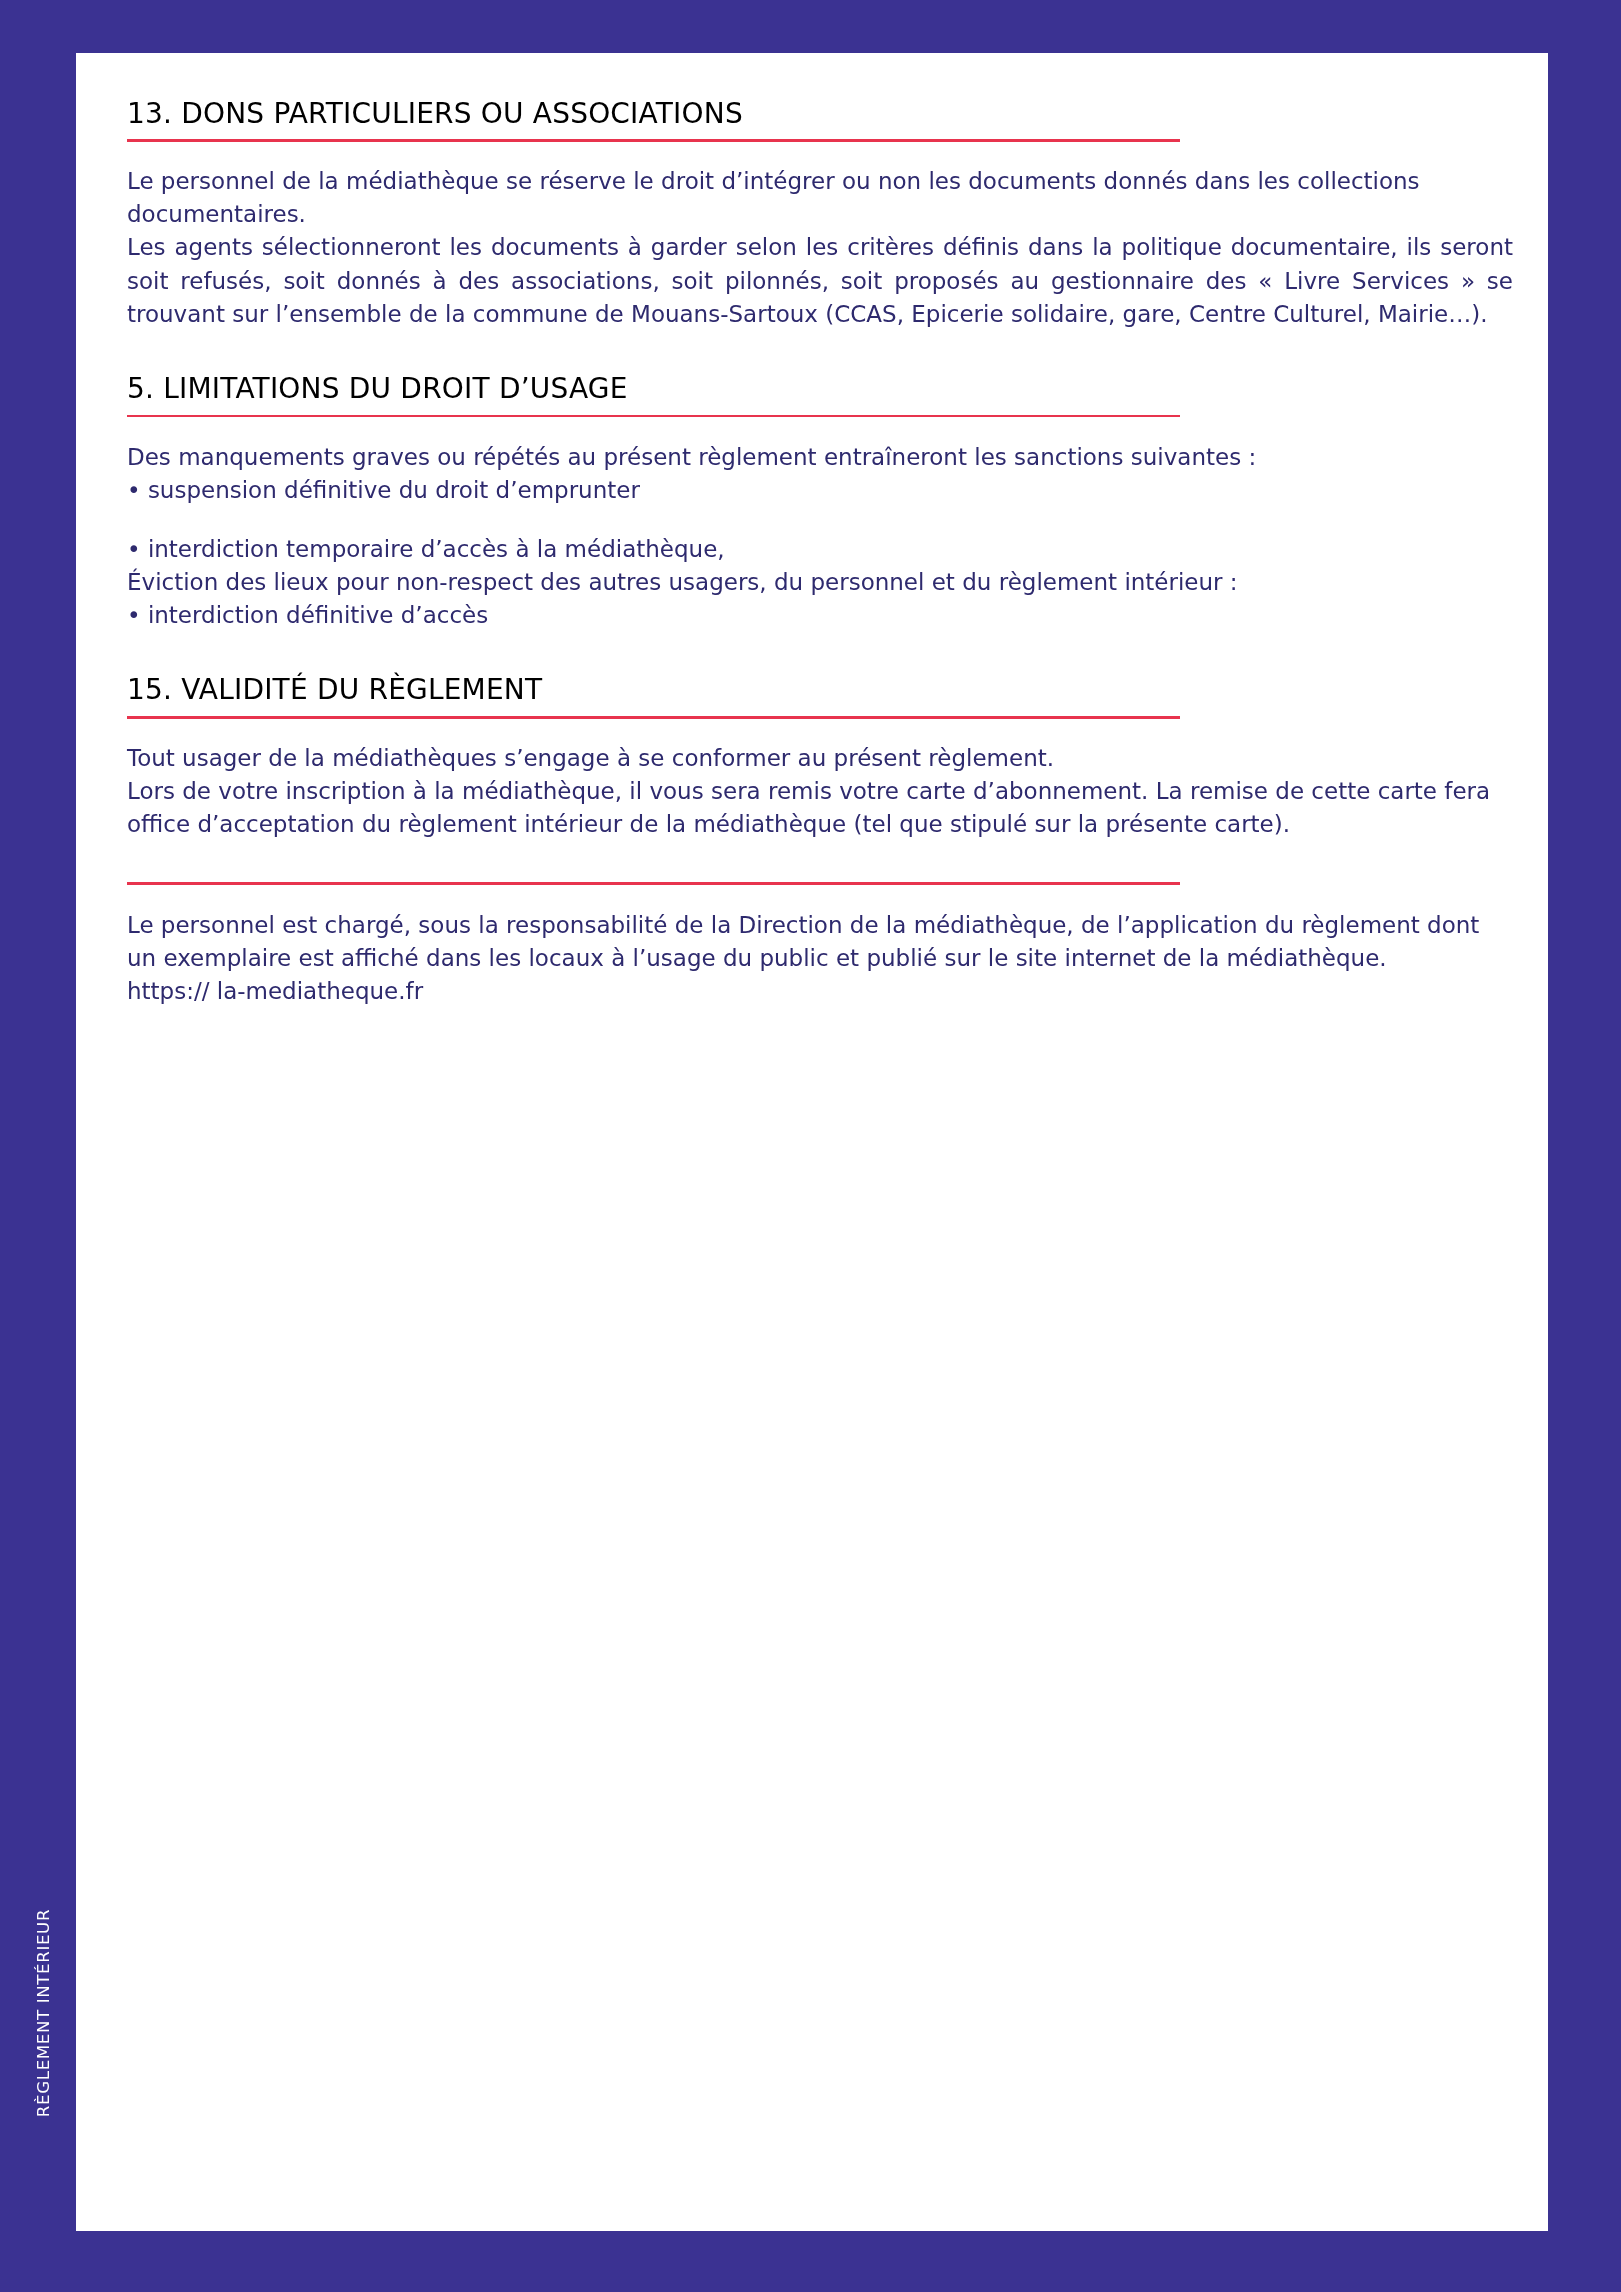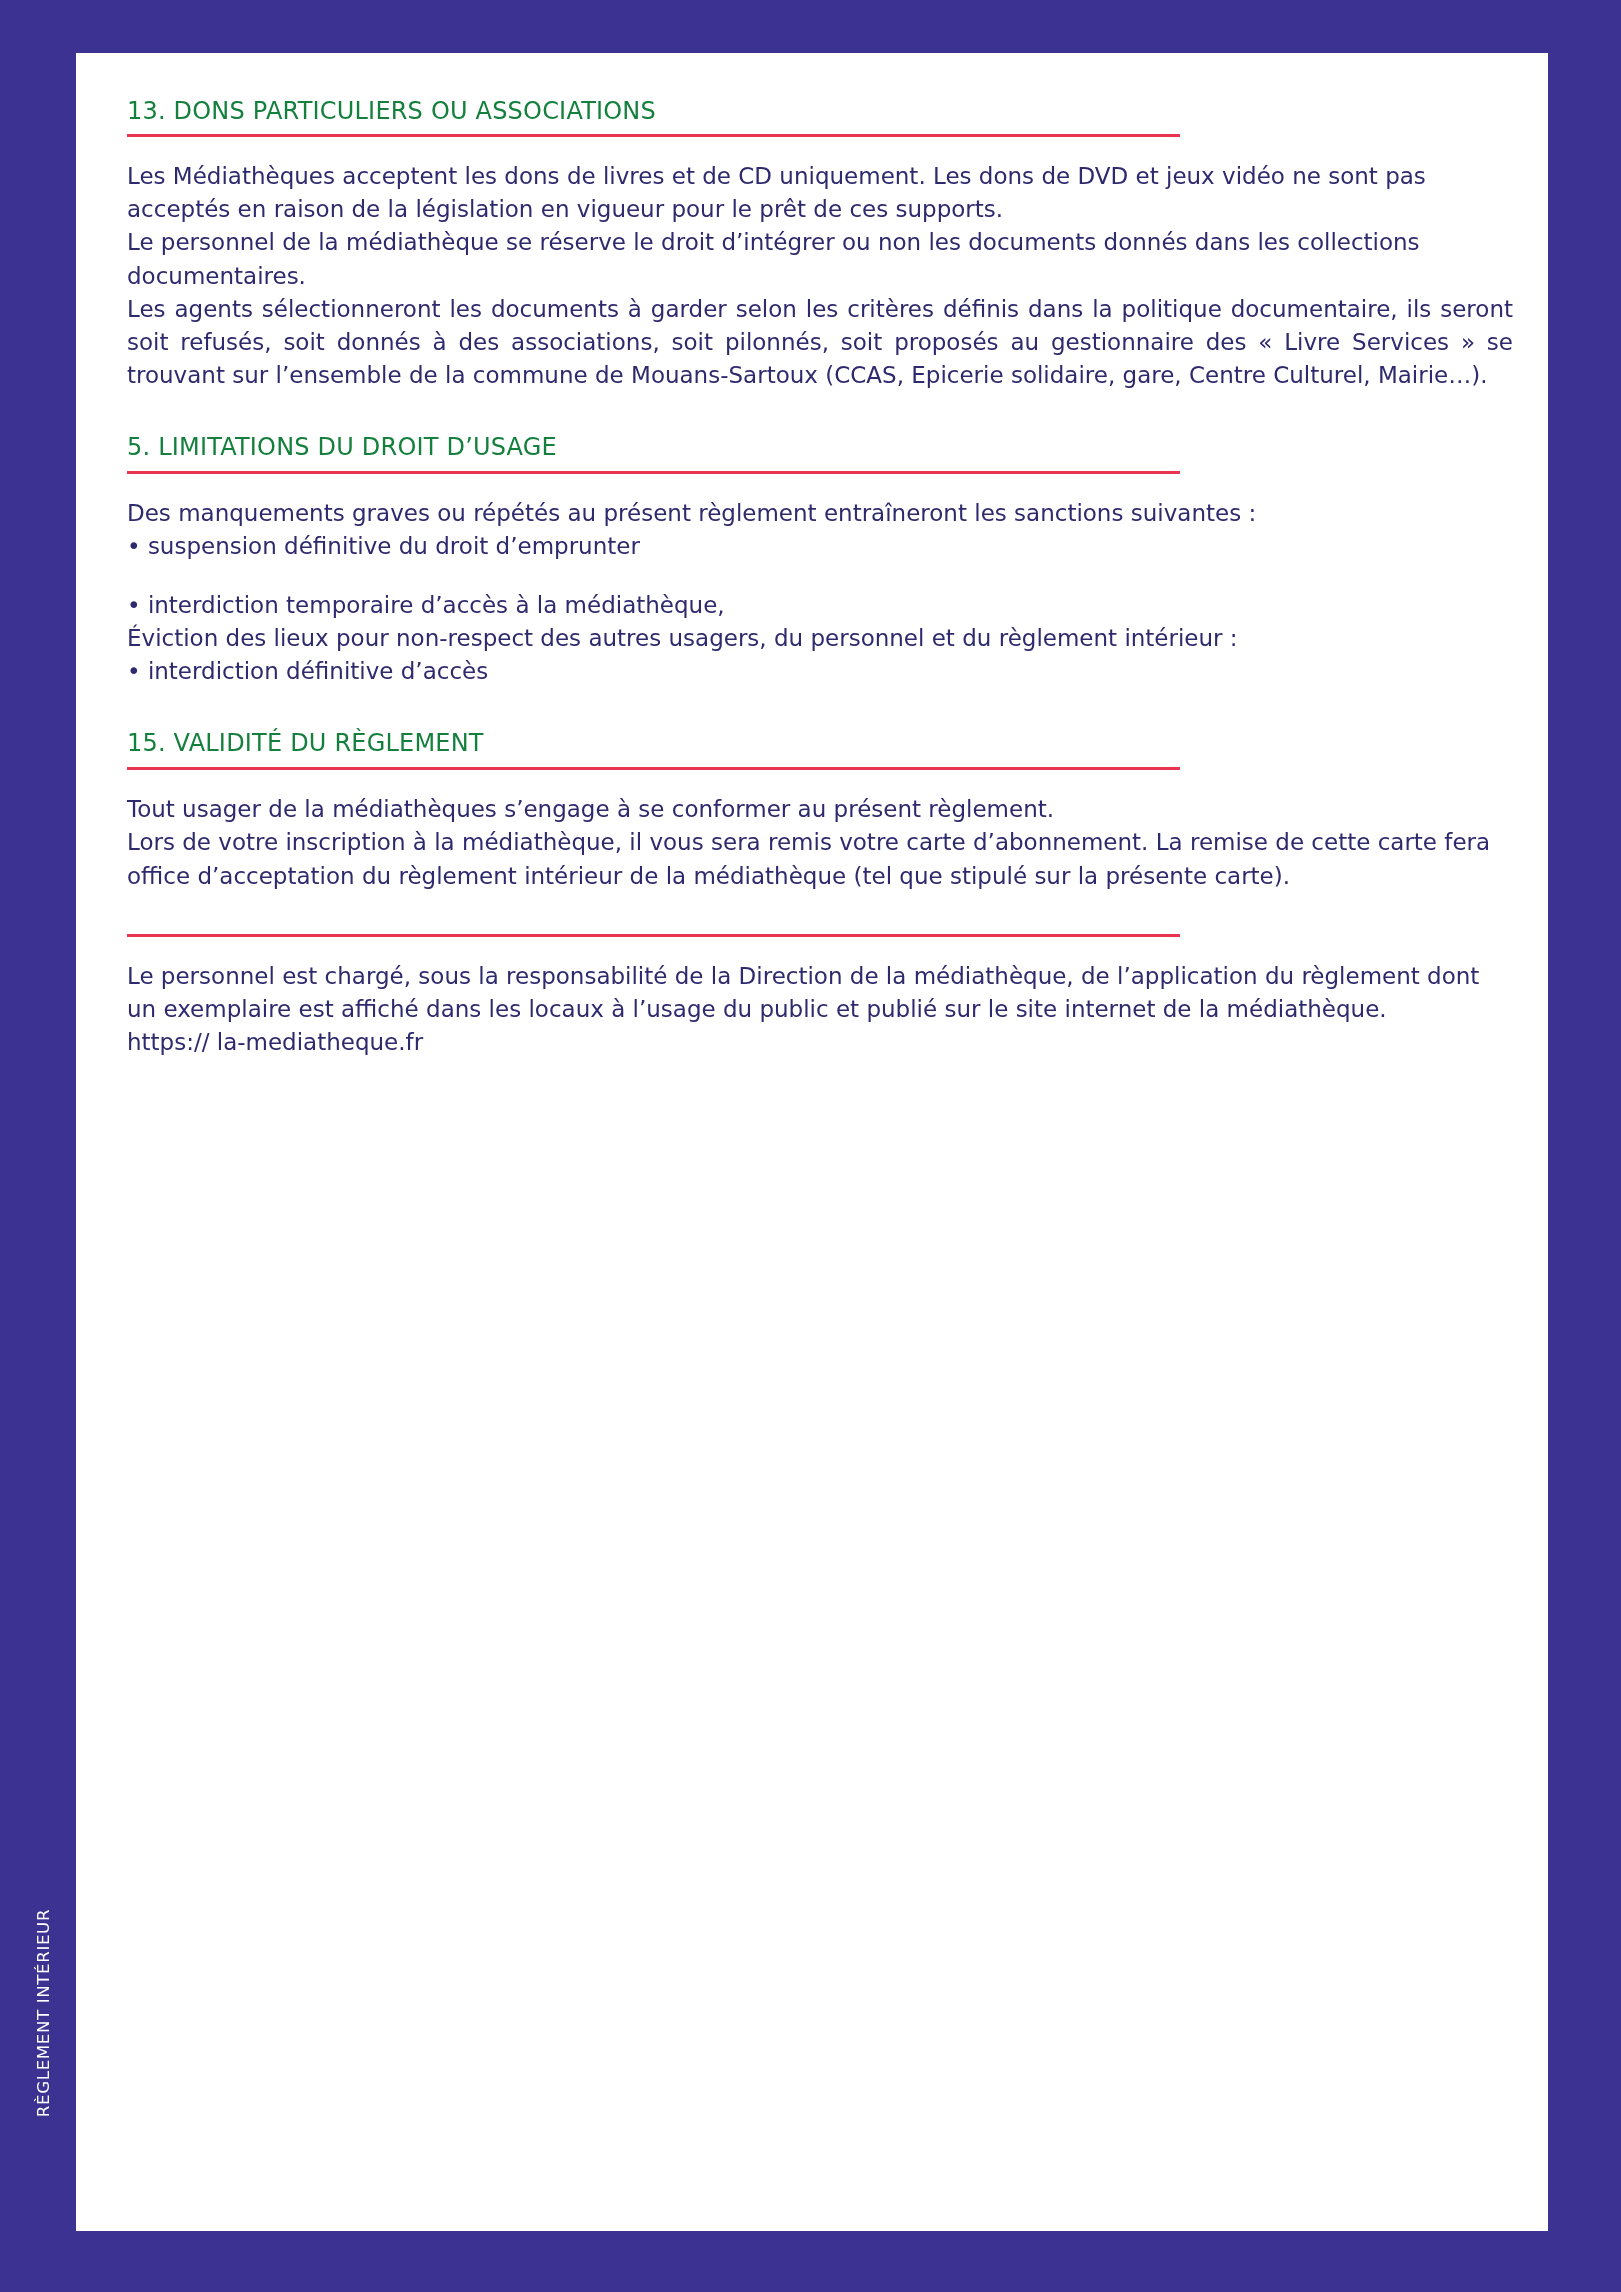--- a/index.html
+++ b/index.html
@@ -43,22 +43,22 @@
     display: block;
     transform: rotate(-90deg);
     transform-origin: center center;
     color: #ffffff;
     font-size: 16.7px;
     letter-spacing: 0.6px;
     text-align: center;
     font-family: "DejaVu Sans", sans-serif;
   }
   h2.section-title {
-    color: #15803d;
-    font-size: 24px;
+    color: #000000;
+    font-size: 28px;
     font-weight: normal;
     letter-spacing: 0.2px;
     margin: 0;
     padding: 0 0 9.8px 0;
     font-family: "DejaVu Sans", sans-serif;
   }
   .rule {
     height: 2.9px;
     background: #e8344e;
     width: 1053px;
@@ -88,21 +88,20 @@
 <div class="side-label">
   <span>RÈGLEMENT INTÉRIEUR</span>
 </div>
 
 <div class="page">
   <div class="content">
 
     <div class="block first">
       <h2 class="section-title">13. DONS PARTICULIERS OU  ASSOCIATIONS</h2>
       <div class="rule"></div>
-      <p class="para">Les Médiathèques acceptent les dons de livres et de CD uniquement. Les dons de DVD et jeux vidéo ne sont pas acceptés en raison de la législation en vigueur pour le prêt de ces supports.</p>
       <p class="para">Le personnel de la médiathèque se réserve le droit d’intégrer ou non les documents donnés dans les collections documentaires.</p>
       <p class="para justified">Les agents sélectionneront les documents à garder selon les critères définis dans la politique documentaire, ils seront soit refusés, soit donnés à des associations, soit pilonnés, soit proposés au gestionnaire des  « Livre Services » se trouvant sur l’ensemble de la commune de Mouans-Sartoux (CCAS, Epicerie solidaire, gare, Centre Culturel, Mairie…).</p>
     </div>
 
     <div class="block">
       <h2 class="section-title">5. LIMITATIONS DU DROIT D’USAGE</h2>
       <div class="rule"></div>
       <p class="para">Des manquements graves ou répétés au présent règlement entraîneront les sanctions suivantes :</p>
       <p class="para">• suspension définitive du droit d’emprunter</p>
       <div class="spacer"></div>

